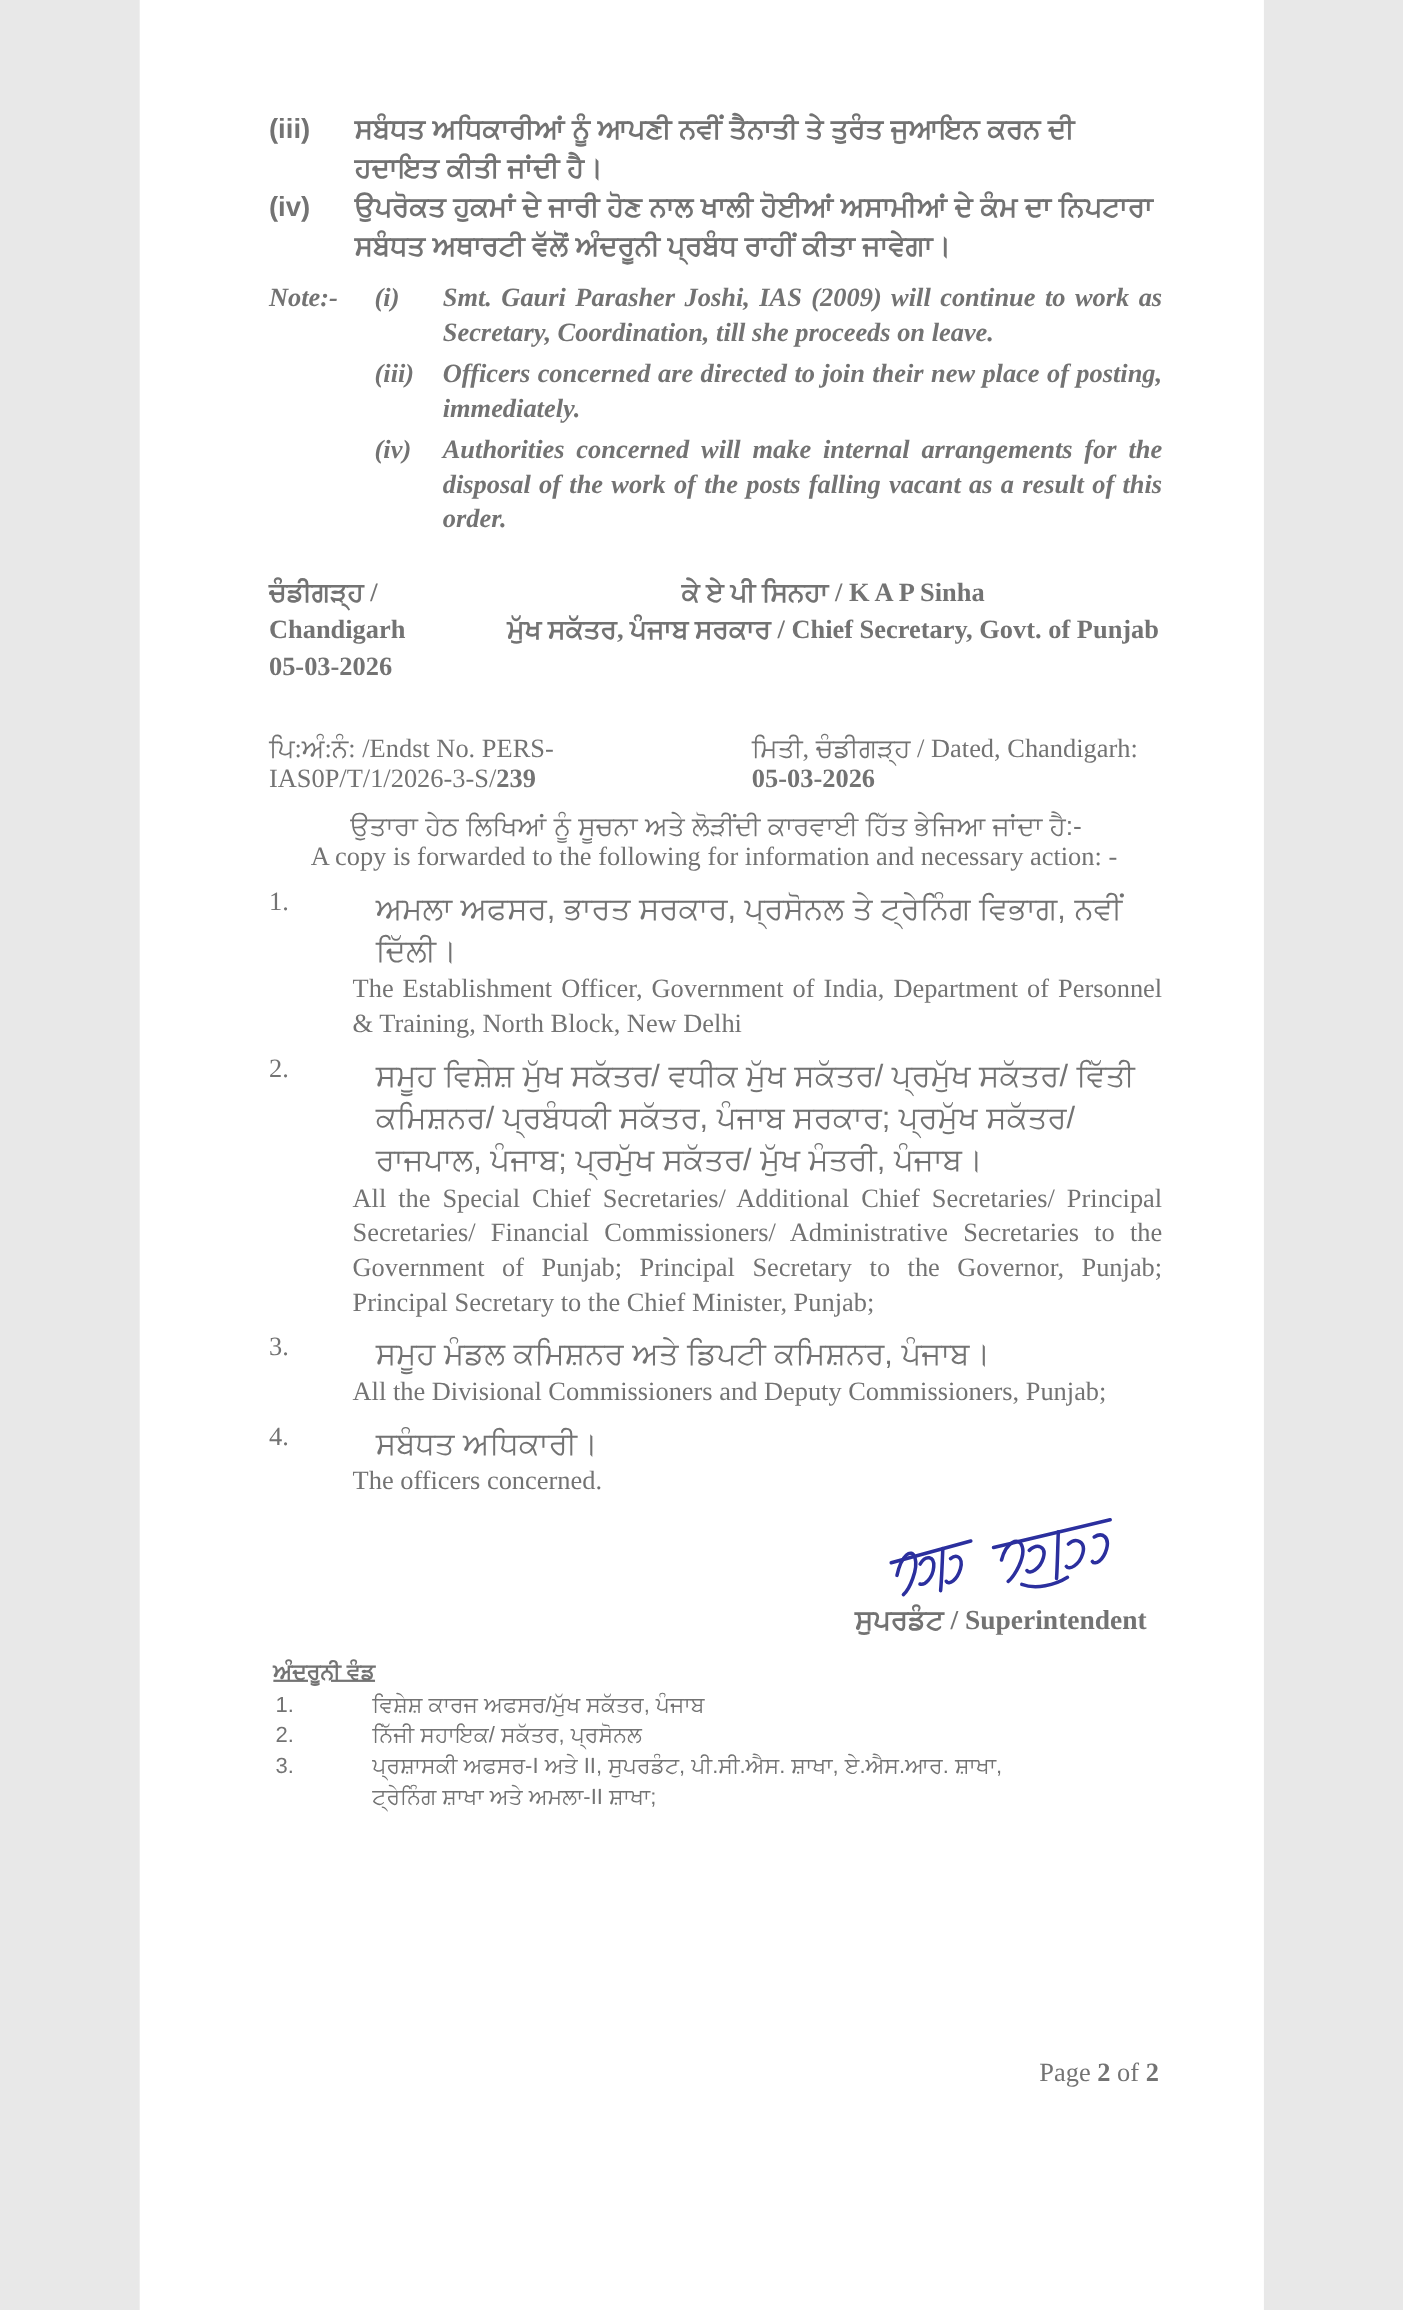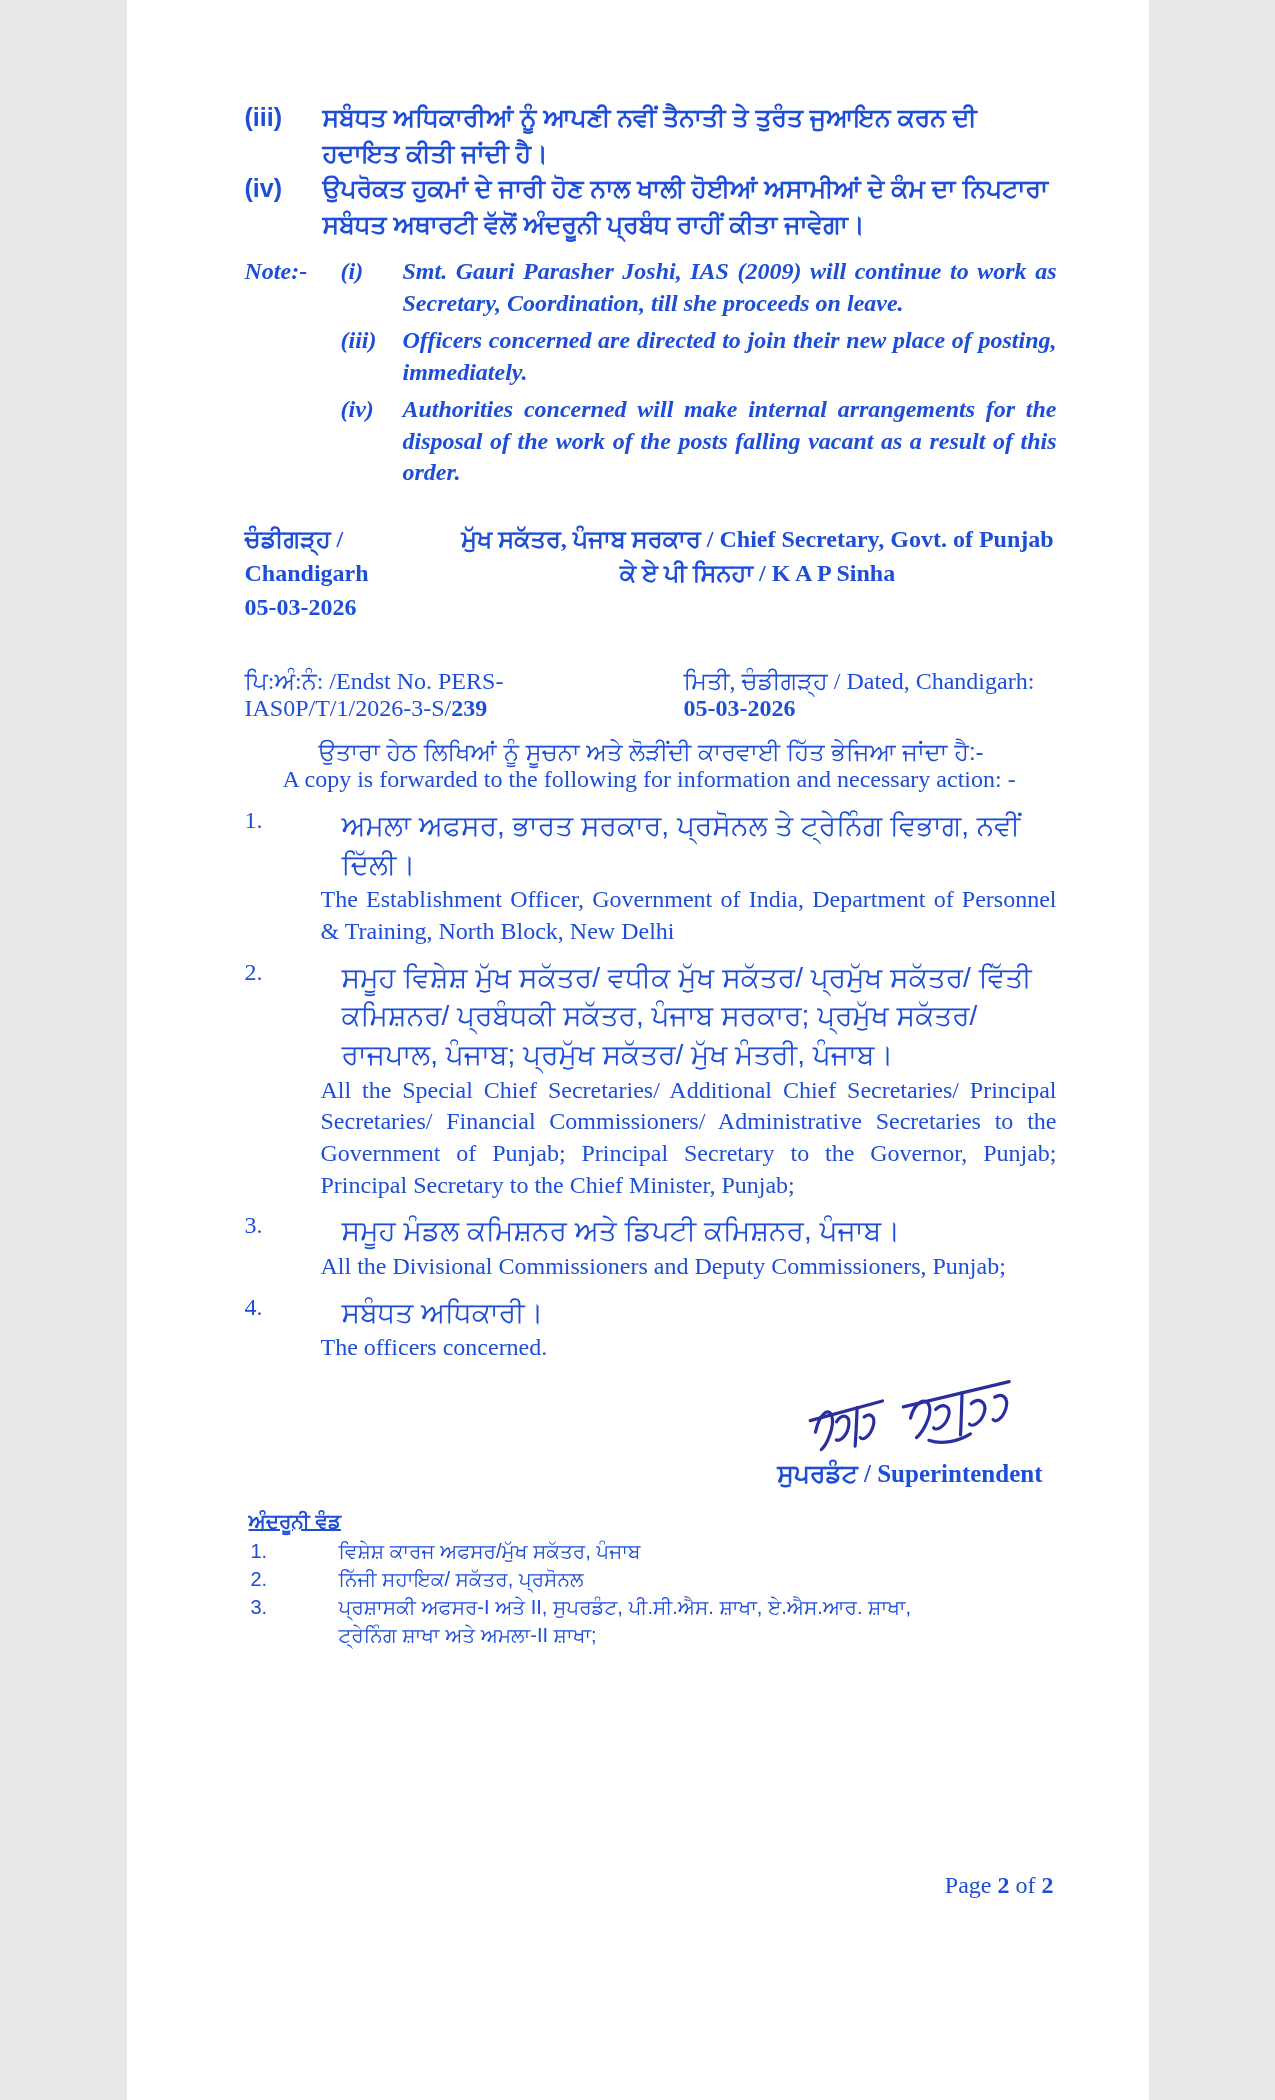--- a/index.html
+++ b/index.html
@@ -3,21 +3,21 @@
 <meta charset="utf-8">
 <style>
   html,body{margin:0;padding:0;background:#e8e8e8;}
   .page{
     position:relative;
     width:1022px;height:2100px;
     margin:0 auto;
     background:#ffffff;
     box-sizing:border-box;
     padding:100px 92px 0 118px;
-    color:#1d4ed8;
+    color:#737373;
     font-family:"Liberation Serif","DejaVu Serif",serif;
     font-size:24px;
   }
   
   .pa{font-family:"Liberation Sans","DejaVu Sans",sans-serif;}
   .order-item{display:flex;font-weight:bold;font-size:25px;line-height:1.42;}
   .order-item .num{flex:0 0 78px;font-family:"Liberation Sans","DejaVu Sans",sans-serif;}
   .order-item .txt{flex:1;}
   
   .note{margin-top:14px;}
@@ -88,22 +88,22 @@
       <span class="txt">Authorities concerned will make internal arrangements for the disposal of the work of the posts falling vacant as a result of this order.</span>
     </div>
   </div>
 
   <div class="signoff">
     <div class="left">
       <div>ਚੰਡੀਗੜ੍ਹ / Chandigarh</div>
       <div>05-03-2026</div>
     </div>
     <div class="right">
+      <div>ਕੇ ਏ ਪੀ ਸਿਨਹਾ /  K A P Sinha</div>
       <div>ਮੁੱਖ ਸਕੱਤਰ, ਪੰਜਾਬ ਸਰਕਾਰ / Chief Secretary, Govt. of Punjab</div>
-      <div>ਕੇ ਏ ਪੀ ਸਿਨਹਾ /  K A P Sinha</div>
     </div>
   </div>
 
   <div class="endst">
     <span><span>ਪਿ:ਅੰ:ਨੰ: /Endst No.  PERS-IAS0P/T/1/2026-3-S/</span><span class="b">239</span></span>
     <span><span>ਮਿਤੀ, ਚੰਡੀਗੜ੍ਹ / Dated, Chandigarh: </span><span class="b">05-03-2026</span></span>
   </div>
 
   <div class="fwd-pa pa">ਉਤਾਰਾ ਹੇਠ ਲਿਖਿਆਂ ਨੂੰ ਸੂਚਨਾ ਅਤੇ ਲੋੜੀਂਦੀ ਕਾਰਵਾਈ ਹਿੱਤ ਭੇਜਿਆ ਜਾਂਦਾ ਹੈ:-</div>
   <div class="fwd-en">A copy is forwarded to the following for information and necessary action: -</div>

